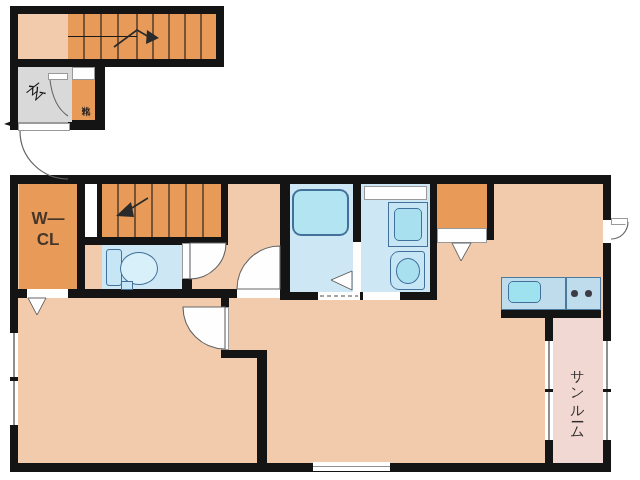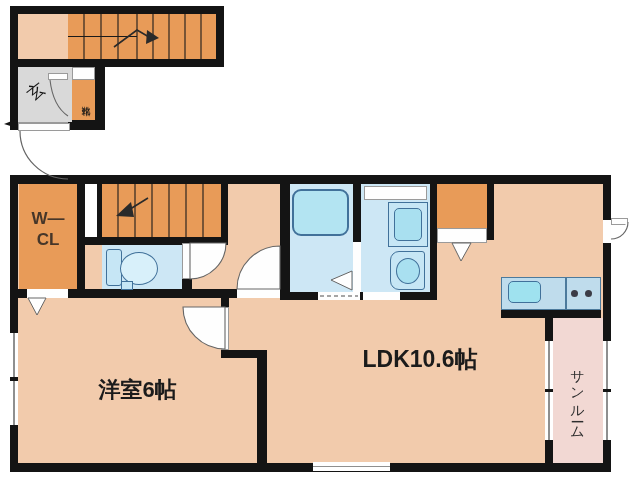--- a/index.html
+++ b/index.html
@@ -147,19 +147,17 @@
 
     <polygon points="17,119 17,128 4,124" fill="#141414"></polygon>
   </svg>
 
   <div class="label" style="left:24px;top:80px;width:24px;font-size:17px;transform:rotate(-38deg);color:#161616;">玄</div>
   <div class="label" style="left:75px;top:84px;width:17px;font-size:9px;writing-mode:vertical-rl;height:32px;color:#161616;letter-spacing:1px;">靴箱</div>
 
   <div class="label" style="left:19px;top:208px;width:58px;font-size:17px;font-weight:bold;line-height:21px;color:#463629;"><span>W—</span><br><span>CL</span></div>
 
 
-  <div class="label" style="left:330px;top:344px;width:180px;font-size:23px;font-weight:600;color:#1b1b1b;">LDK10.6帖</div>
 
-  <div class="label" style="left:55px;top:375px;width:165px;font-size:22px;font-weight:600;color:#1b1b1b;">洋室6帖</div>
 
   <div class="label" style="left:569px;top:343px;width:18px;height:108px;font-size:14px;writing-mode:vertical-rl;letter-spacing:2px;color:#2d2d2d;">サンルーム</div>
 
 </div>
 
 </body></html>

